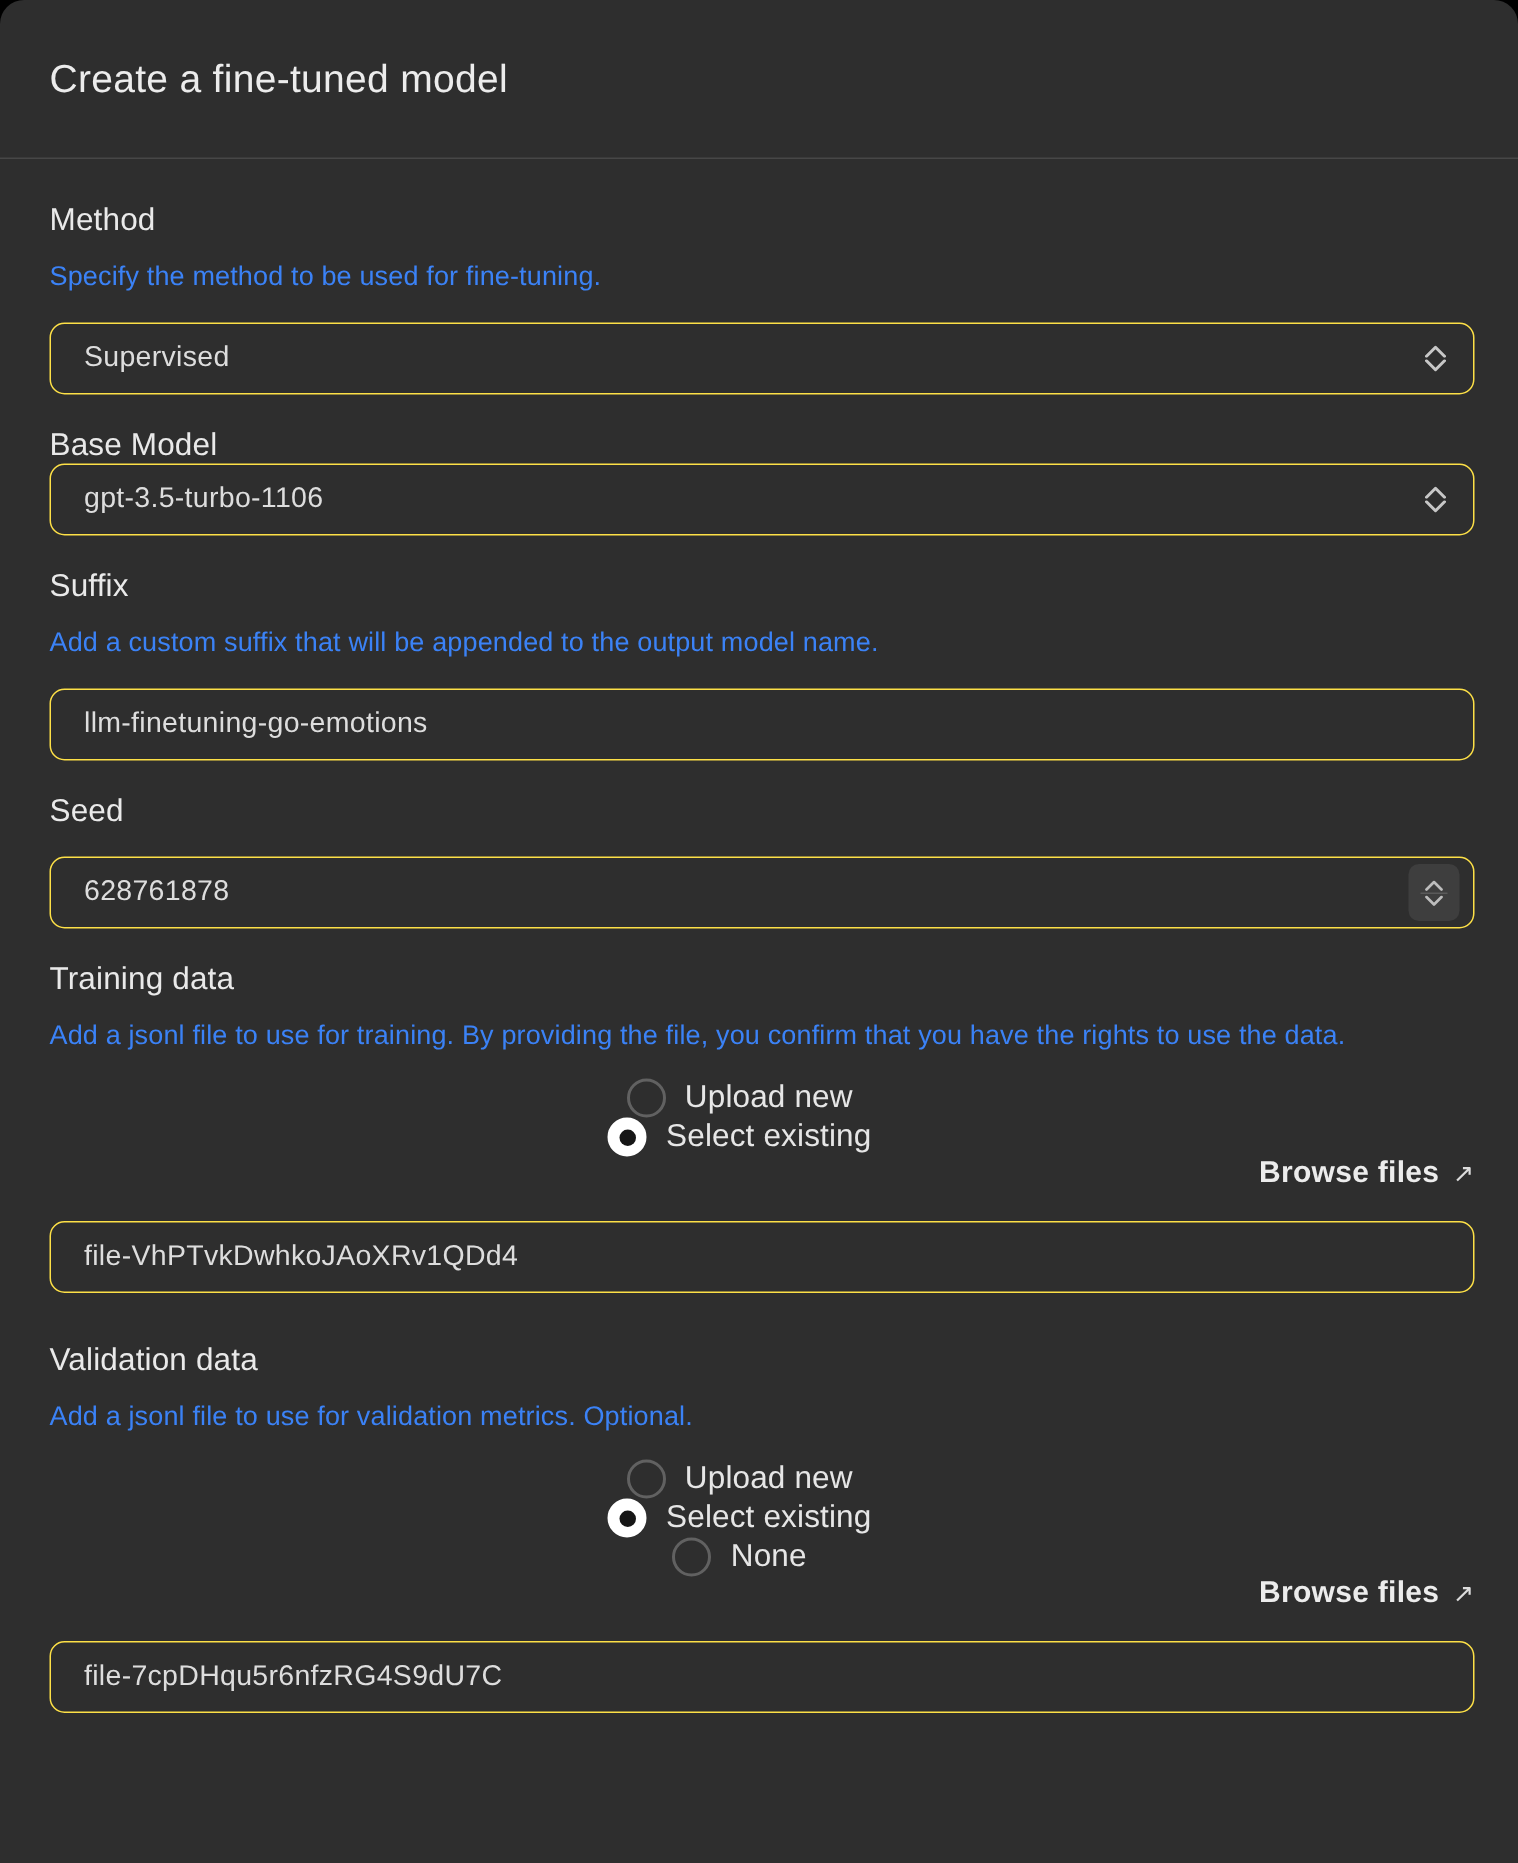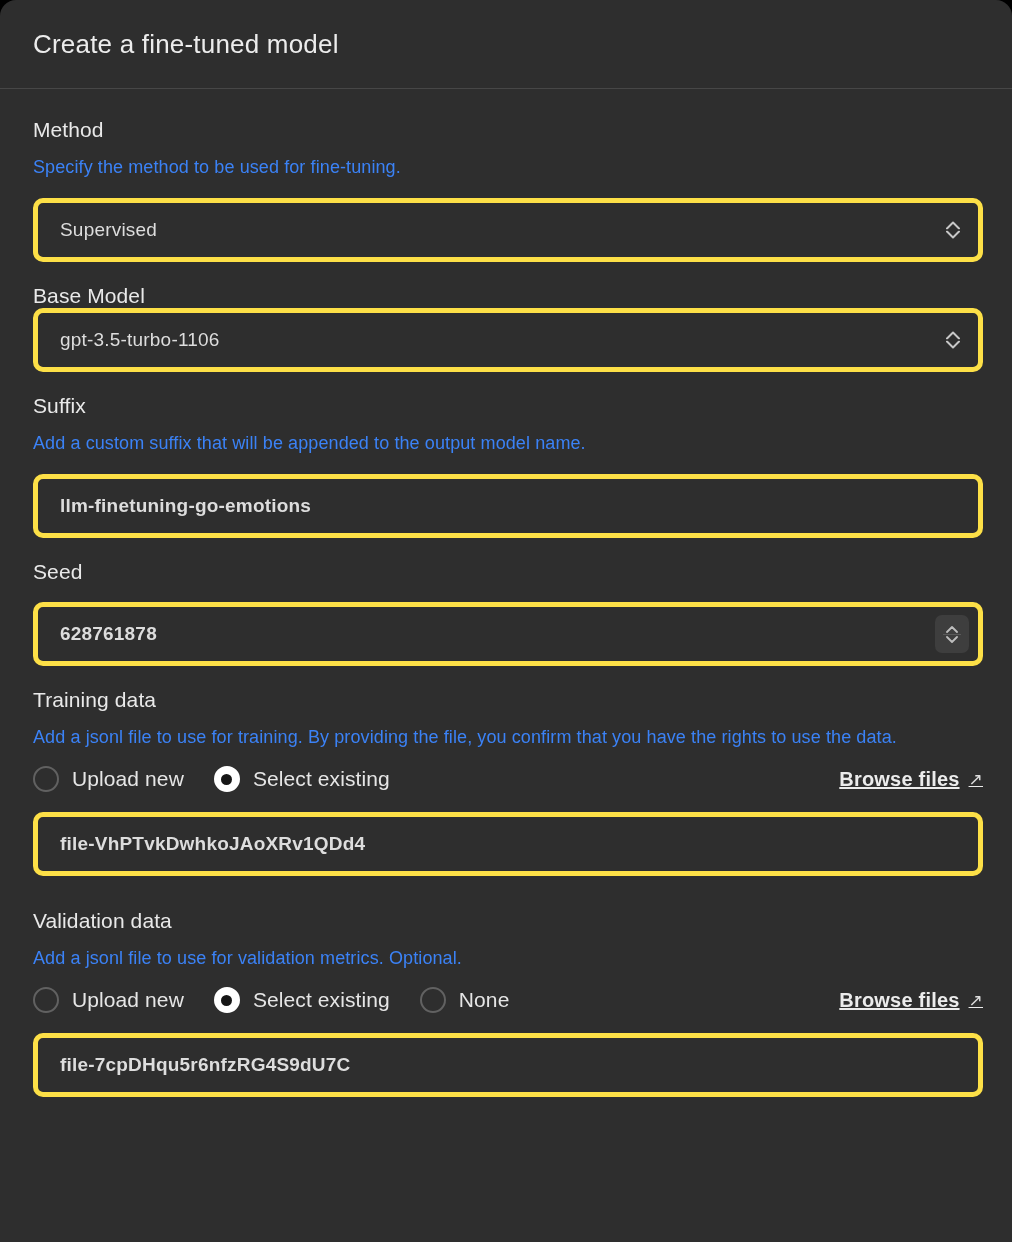--- a/index.html
+++ b/index.html
@@ -7,21 +7,21 @@
   body { font-family: "Liberation Sans", "DejaVu Sans", sans-serif; }
 
   .modal {
     width: 1012px; height: 1242px;
     background: #2e2e2e;
     border-radius: 16px 16px 0 0;
     overflow: hidden;
   }
 
   .modal-header {
-    height: 89px;
+    height: 106px;
     display: flex; align-items: center;
     padding: 0 33px;
     border-bottom: 1px solid #474747;
   }
   .modal-title {
     font-size: 26px; font-weight: 500;
     color: #ececec; letter-spacing: 0.2px;
   }
 
   .modal-body { padding: 29px 37px 0 33px; }
@@ -31,32 +31,32 @@
     letter-spacing: 0.1px;
   }
   .section-desc {
     font-size: 18px; color: #3b82f6;
     line-height: 26px; margin-top: 12px;
     letter-spacing: 0.1px;
   }
 
   .field {
     position: relative;
-    width: 950px; height: 64px;
-    border: 5px solid #fde047;
+    width: 950px; height: 48px;
+    border: 1px solid #fde047;
     border-radius: 10px;
     background: transparent;
     display: flex; align-items: center;
   }
   .field-text {
     width: 100%; height: 100%;
     background: transparent; border: 0; outline: none;
     color: #dddddd; font-size: 19px;
     font-family: "Liberation Sans", "DejaVu Sans", sans-serif;
-    padding: 0 22px; letter-spacing: 0.2px; font-weight: bold;
+    padding: 0 22px; letter-spacing: 0.2px;
   }
   .select-value {
     color: #dddddd; font-size: 19px; padding-left: 22px; letter-spacing: 0.2px;
   }
   .select-chevrons {
     position: absolute; right: 18px; top: 50%;
     transform: translateY(-50%);
     display: flex; flex-direction: column; align-items: center; gap: 1px;
     color: #c7c7c7;
   }
@@ -71,41 +71,41 @@
   .stepper .divider { width: 18px; height: 1px; background: #5a5a5a; margin: 1px 0; }
 
   .mt-header { margin-top: 0; }
   .mt-desc-field { margin-top: 18px; }
   .mt-label-field { }
   .mt-section { margin-top: 22px; }
 
   .radio-row {
     margin-top: 16px; margin-bottom: 20px;
     width: 950px;
-    display: flex; align-items: center;
+    display: flex; align-items: center; flex-direction: column;
   }
   .radio-option { display: flex; align-items: center; margin-right: 30px; cursor: pointer; }
   .radio-circle {
     width: 26px; height: 26px; border-radius: 50%;
     border: 2px solid #616161; background: transparent;
     margin-right: 13px; flex: 0 0 auto;
     display: flex; align-items: center; justify-content: center;
   }
   .radio-option.selected .radio-circle {
     border-color: #ffffff; background: #ffffff;
   }
   .radio-dot { width: 11px; height: 11px; border-radius: 50%; background: transparent; }
   .radio-option.selected .radio-dot { background: #161616; }
   .radio-label { font-size: 21px; color: #e6e6e6; letter-spacing: 0.1px; }
 
   .browse-link {
     margin-left: auto;
     display: flex; align-items: center; gap: 9px;
     color: #ececec; font-size: 20px; font-weight: 700;
-    cursor: pointer; letter-spacing: 0.2px; text-decoration: underline;
+    cursor: pointer; letter-spacing: 0.2px;
   }
   .browse-arrow { font-size: 17px; font-weight: 400; color: #dcdcdc; }
 </style>
 </head>
 <body>
 
 <div class="modal">
 
   <div class="modal-header">
     <div class="modal-title">Create a fine-tuned model</div>

